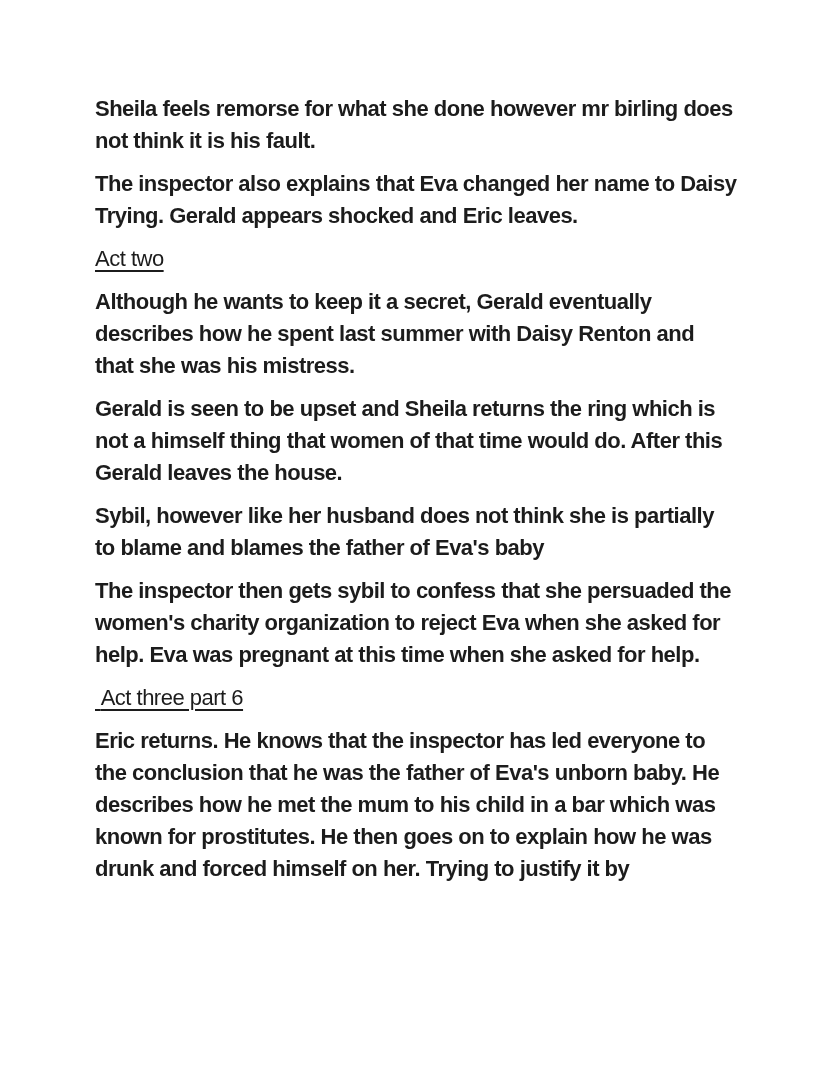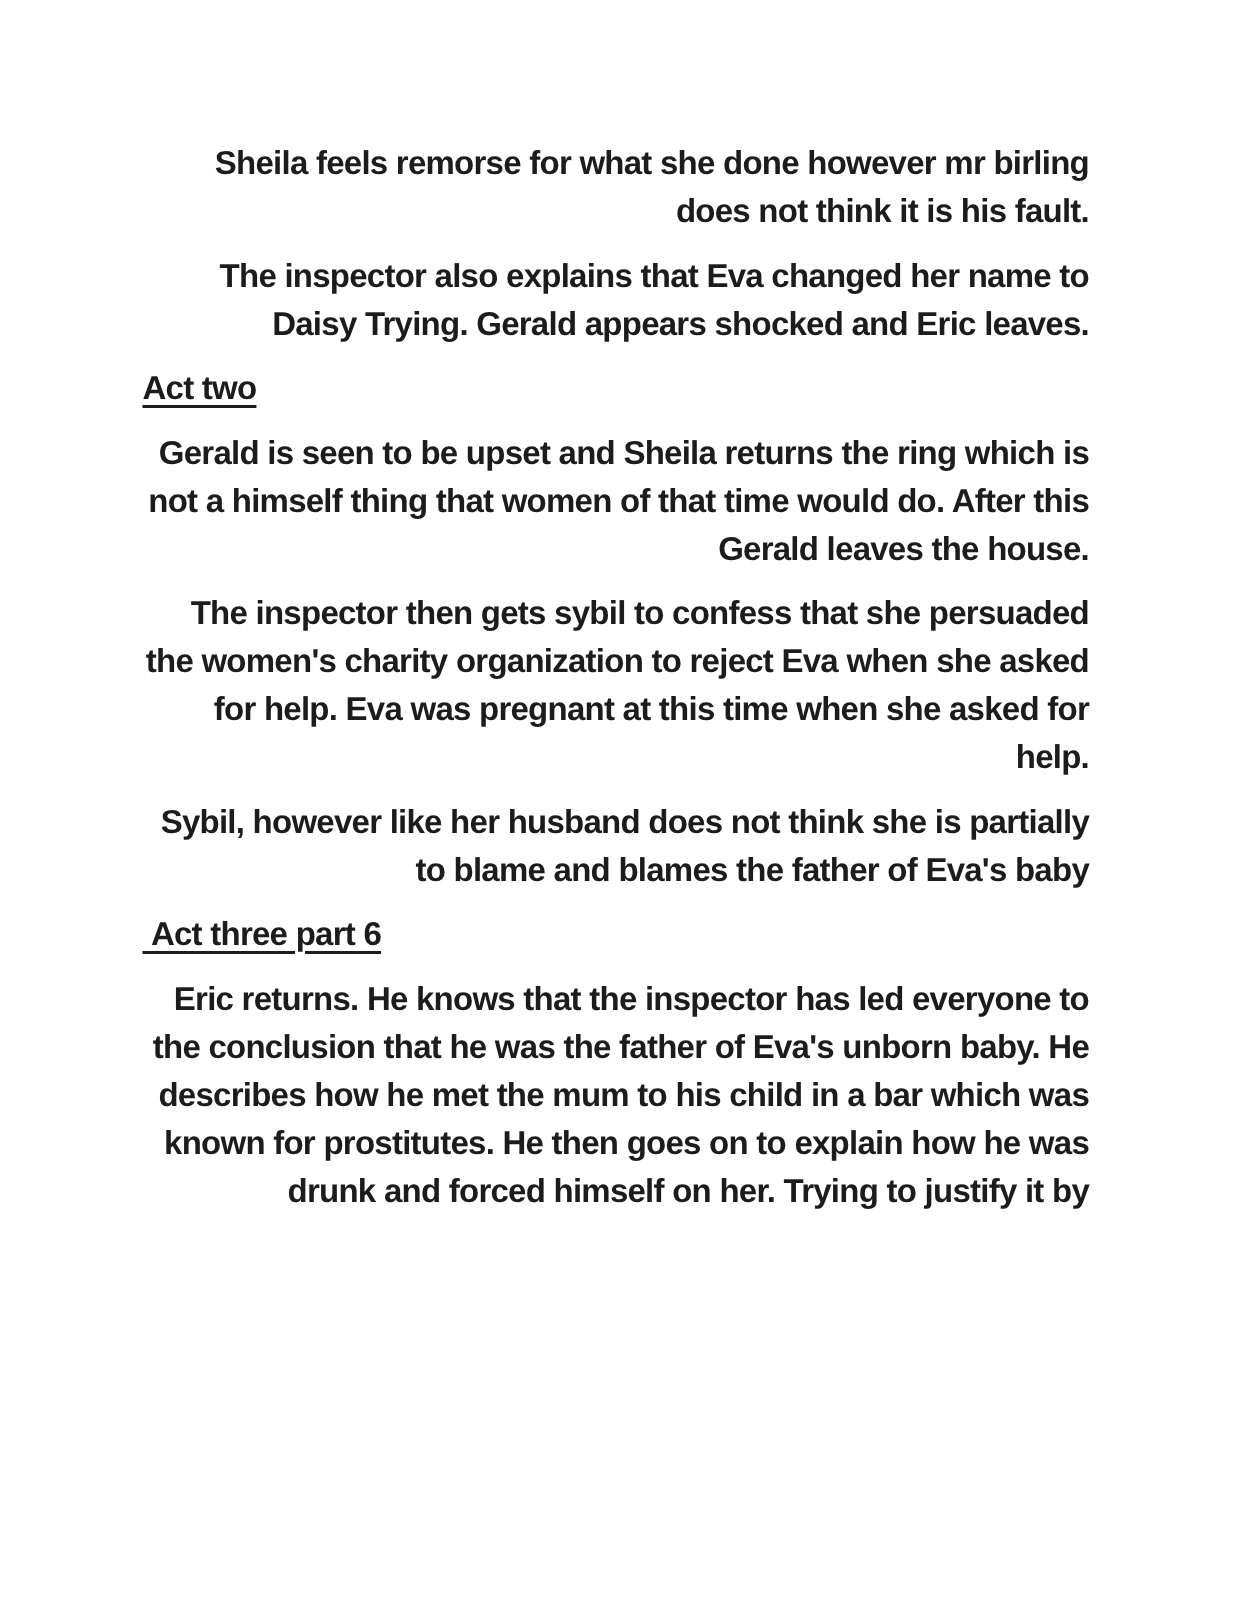--- a/index.html
+++ b/index.html
@@ -24,40 +24,40 @@
     left: 95px;
     top: 93px;
     width: 648px;
     color: #1c1c1c;
     font-weight: 700;
     font-size: 22px;
     line-height: 32px;
     letter-spacing: -0.5px;
   }
   .doc-para {
-    margin: 0 17px 11px 0;
-    text-align: right;
+    margin: 0 6px 11px 0;
   }
   .doc-heading {
     margin: 0 0 11px 0;
     font-size: 22px;
-    font-weight: 700;
+    font-weight: 400;
     text-decoration: underline;
     text-decoration-thickness: 2px;
     text-underline-offset: 4px;
     white-space: pre-wrap;
   }
 </style>
 </head>
 <body style="background: rgb(255, 255, 255);">
 
 <div class="doc-page">
   <div class="doc-content" id="doc-content" style="color: rgb(28, 28, 28);">
       <p class="doc-para">Sheila feels remorse for what she done however mr birling does not think it is his fault.</p>
       <p class="doc-para">The inspector also explains that Eva changed her name to Daisy Trying. Gerald appears shocked and Eric leaves.</p>
       <h2 class="doc-heading">Act two</h2>
+      <p class="doc-para">Although he wants to keep it a secret, Gerald eventually describes how he spent last summer with Daisy Renton and that she was his mistress.</p>
       <p class="doc-para">Gerald is seen to be upset and Sheila returns the ring which is not a himself thing that women of that time would do. After this Gerald leaves the house.</p>
+      <p class="doc-para">Sybil, however like her husband does not think she is partially to blame and blames the father of Eva's baby</p>
       <p class="doc-para">The inspector then gets sybil to confess that she persuaded the women's charity organization to reject Eva when she asked for help. Eva was pregnant at this time when she asked for help.</p>
-      <p class="doc-para">Sybil, however like her husband does not think she is partially to blame and blames the father of Eva's baby</p>
       <h2 class="doc-heading"> Act three part 6</h2>
       <p class="doc-para">Eric returns. He knows that the inspector has led everyone to the conclusion that he was the father of Eva's unborn baby. He describes how he met the mum to his child in a bar which was known for prostitutes. He then goes on to explain how he was drunk and forced himself on her. Trying to justify it by</p>
     </div>
 </div>
 
 </body></html>

